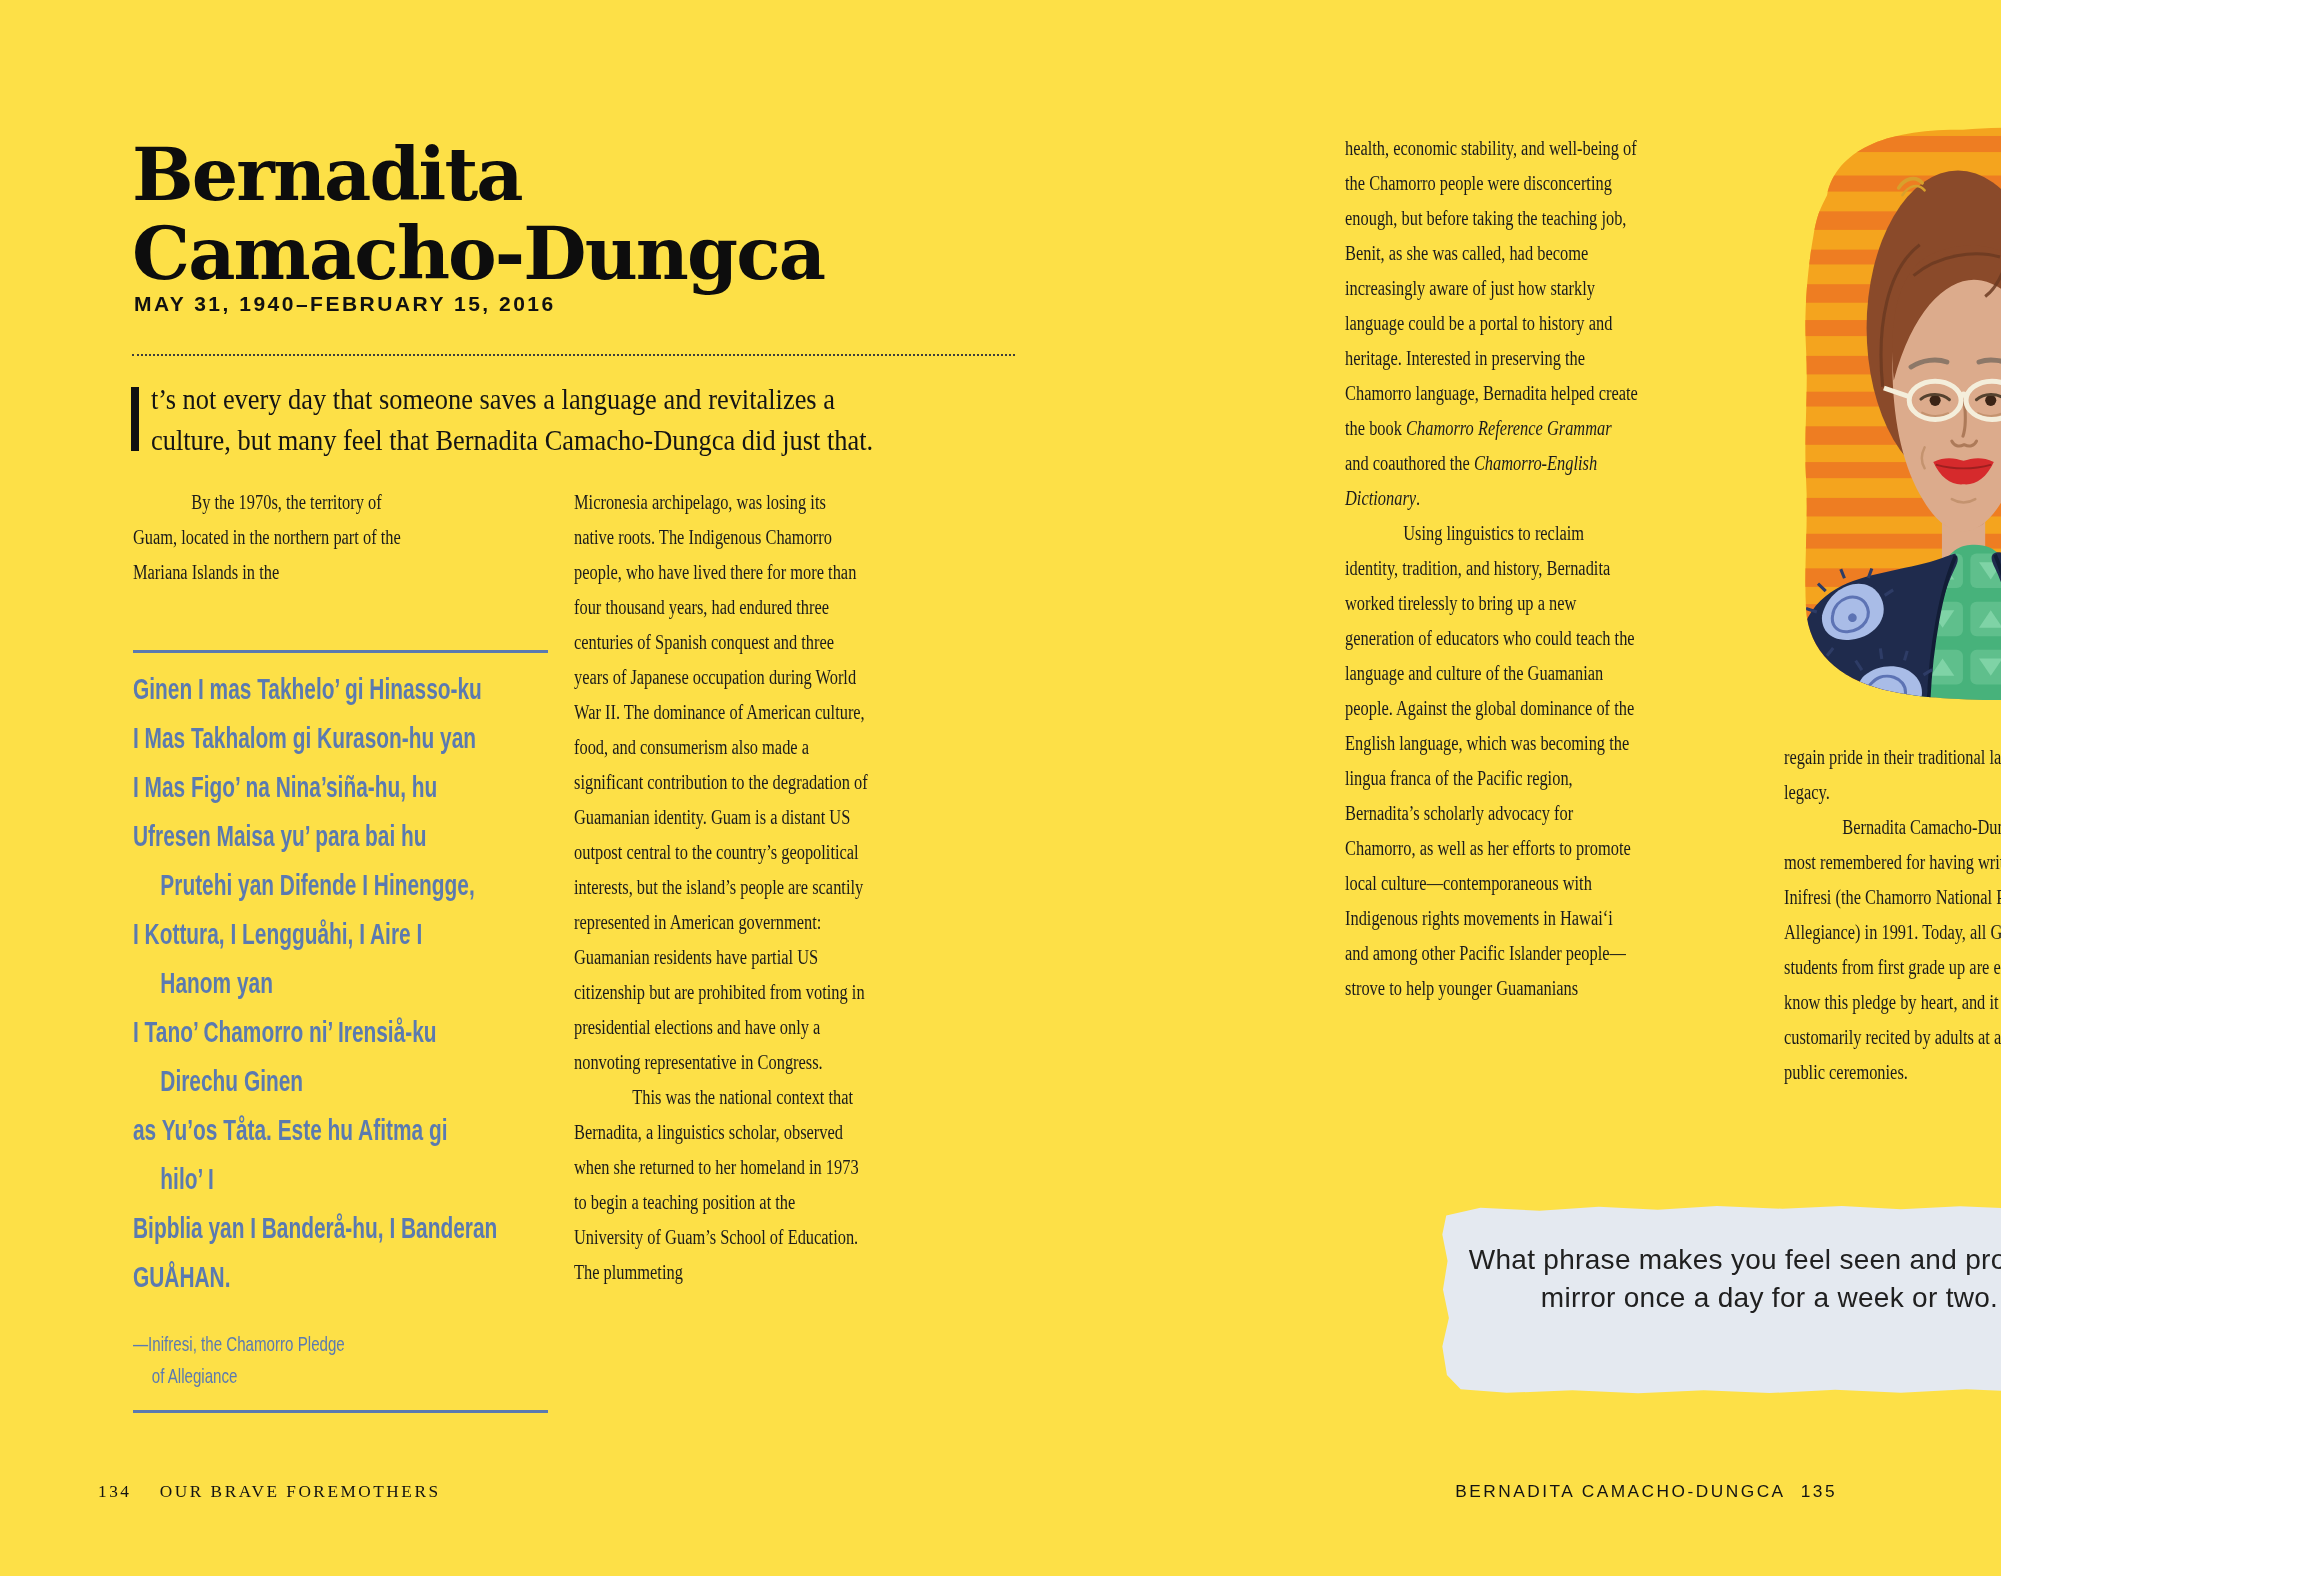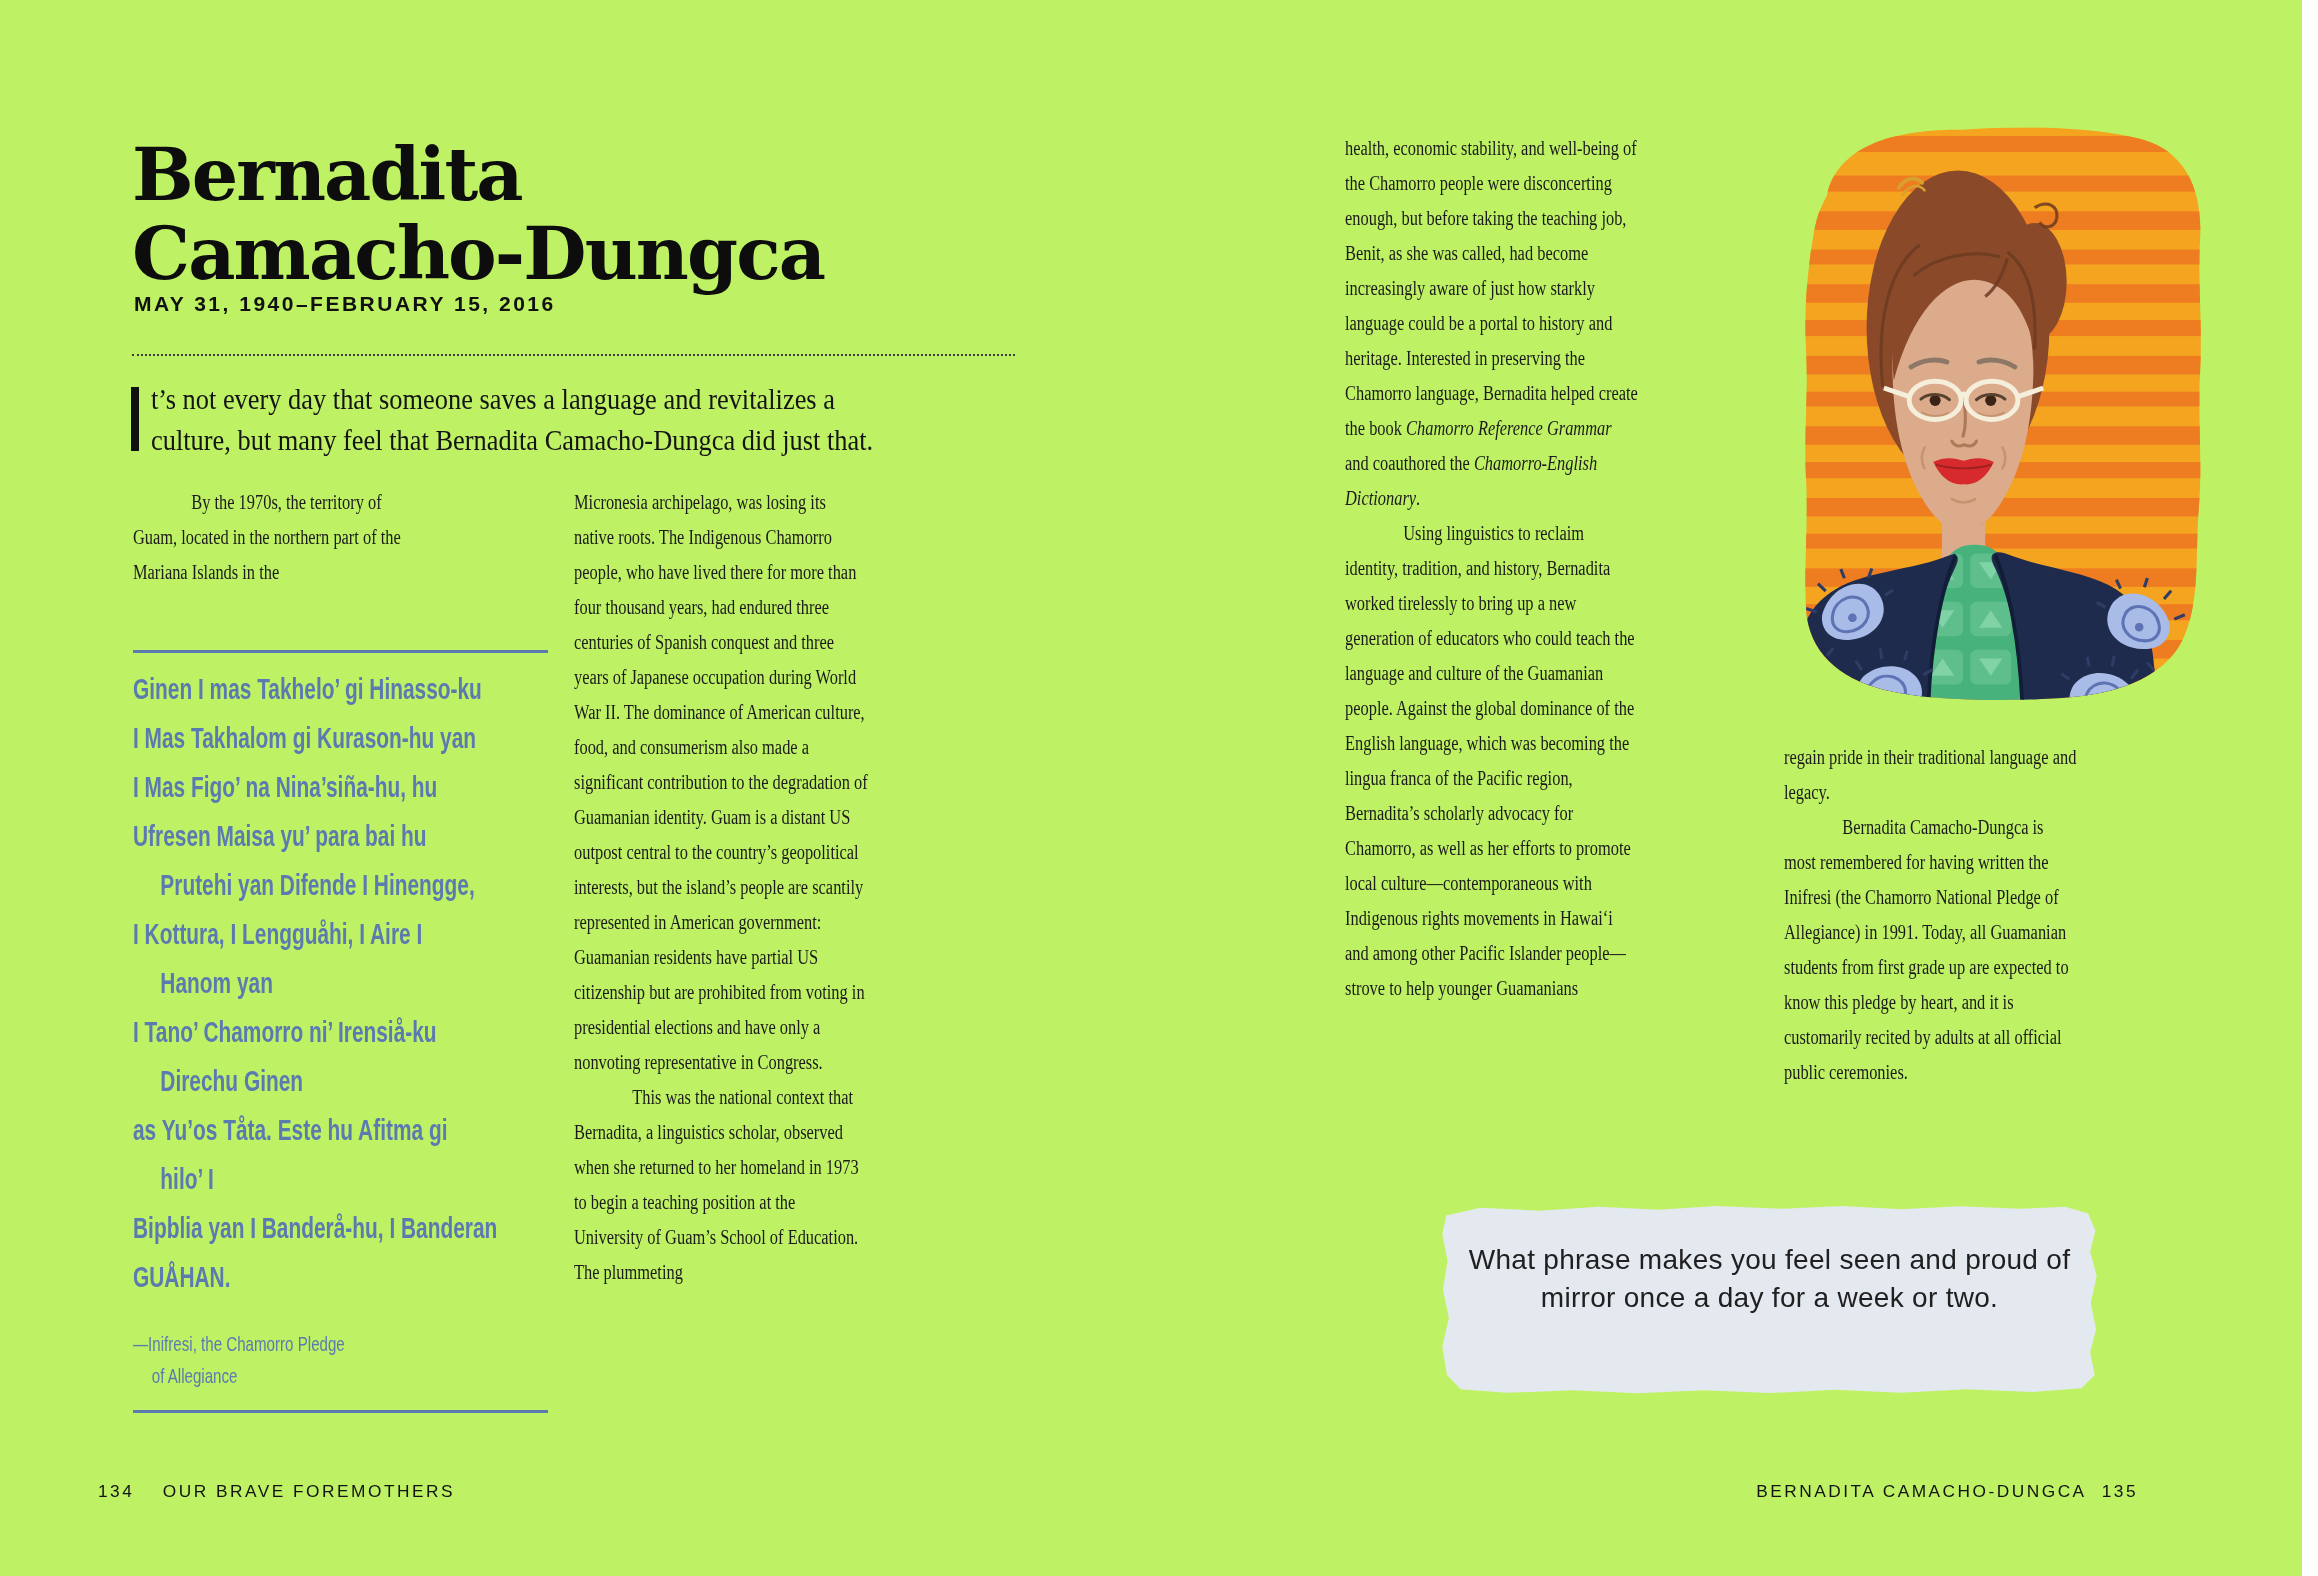--- a/index.html
+++ b/index.html
@@ -1,16 +1,16 @@
 <!DOCTYPE html>
 <html style="font-size:10px"><head>
 <meta charset="utf-8">
 <style>
   html,body{margin:0;padding:0;background:#ffffff;}
-  .spread{position:relative;width:2302px;height:1577px;background:#bef264;overflow:hidden;
+  .spread{position:relative;width:2001px;height:1577px;background:#fde047;overflow:hidden;
           font-family:"Liberation Serif",serif;color:#1b1b1b;}
 
   
   .title{position:absolute;left:132px;top:135px;font-family:"DejaVu Serif",serif;font-weight:700;
          font-size:73px;line-height:79px;letter-spacing:-1.9px;color:#0d0d0d;margin:0;}
   .dates{position:absolute;left:134px;top:292px;font-family:"Liberation Sans",sans-serif;
          font-weight:700;font-size:21px;letter-spacing:2.5px;color:#111;}
   .dotted-rule{position:absolute;left:132px;top:354px;width:883px;height:0;border-top:2.5px dotted #3c3c3c;}
 
   .intro{position:absolute;left:120px;top:378px;display:flex;margin-left:11px;}
@@ -37,21 +37,21 @@
           color:#5b7ab0;}
   .pledge-line{white-space:nowrap;}
   .pledge-line.indent{padding-left:38px;}
   .attribution{position:absolute;left:133px;top:1328px;transform:scaleX(0.72);transform-origin:0 0;
                font-family:"Liberation Sans",sans-serif;font-size:21px;line-height:32px;color:#5b7ab0;}
   .attr-line{white-space:nowrap;}
   .attr-indent{padding-left:26px;}
 
   footer{position:absolute;top:1481px;font-family:"Liberation Sans",sans-serif;font-size:17.3px;
          line-height:21px;letter-spacing:2.5px;color:#131313;white-space:nowrap;}
-  .footer-left{left:98px;}
+  .footer-left{left:98px;font-family:Liberation Serif, serif;}
   .footer-right{right:164px;text-align:right;}
   .pgnum-left{margin-right:28.4px;}
   .pgnum-right{margin-left:15px;}
 
   
   .portrait{position:absolute;left:1790px;top:121px;width:420px;height:584px;margin:0;}
   .portrait svg{display:block;width:420px;height:584px;}
 
   .callout{position:absolute;left:1441px;top:1204px;width:657px;height:190px;background:#e4e9f0;
            clip-path:polygon(0.8% 6%,6% 2%,15% 3.5%,24% 1.5%,33% 3%,42% 1%,52% 2.5%,61% 1%,70% 2.8%,

